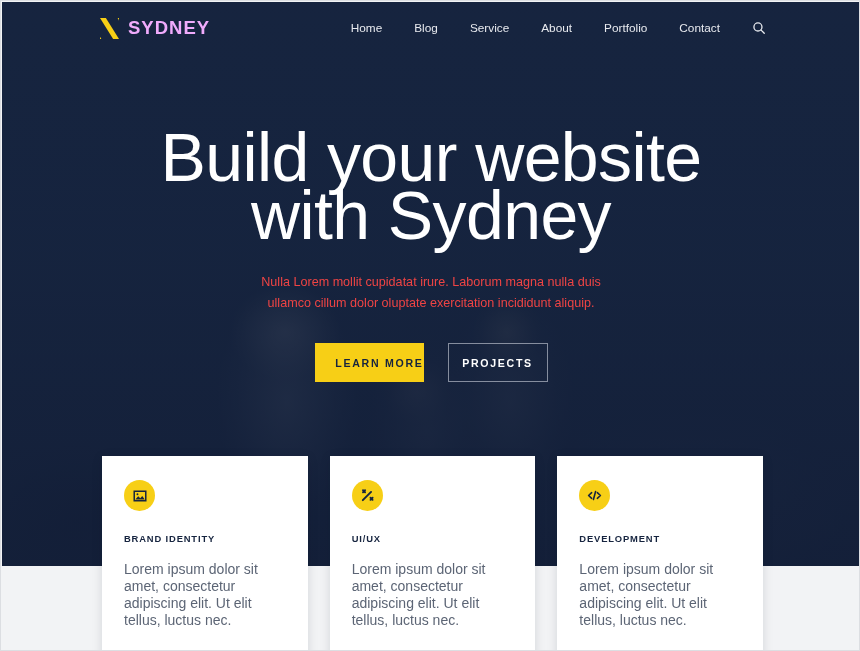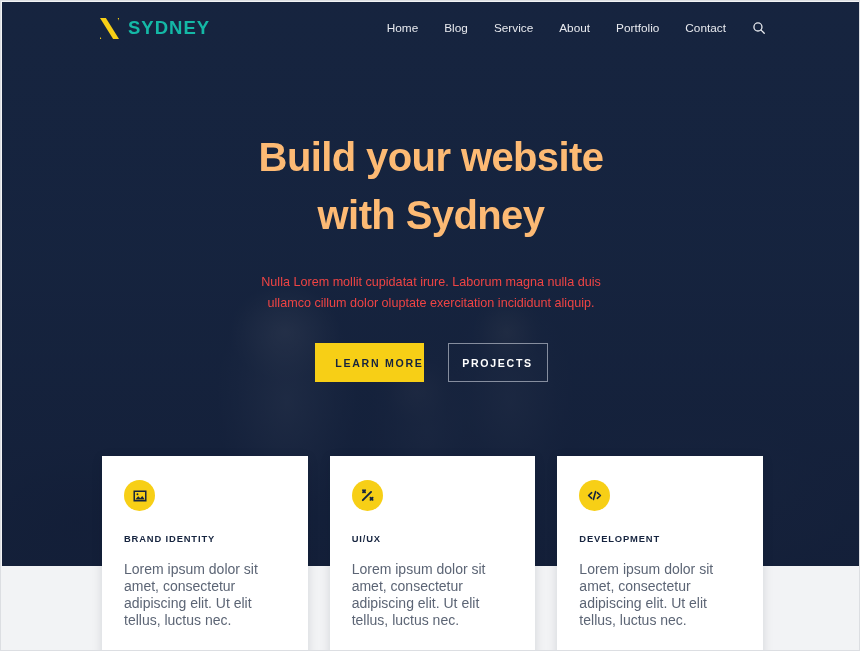--- a/index.html
+++ b/index.html
@@ -88,31 +88,31 @@
   }
   .brand-mark::after {
     content: "";
     position: absolute;
     right: -4px; bottom: -6px;
     width: 10px; height: 34px;
     background: #16243f;
     transform: rotate(-32deg);
   }
   .brand-name {
-    color: #14b8a6;
+    color: #f0abfc;
     font-size: 18.5px;
     letter-spacing: 1.0px;
     font-weight: 600;
   }
   .main-nav {
     margin-left: auto;
     margin-right: 88px;
     display: flex;
     align-items: center;
-    gap: 0;
+    gap: 6px;
   }
   .nav-link {
     color: #e8eaef;
     font-size: 11.8px;
     padding: 6px 13px;
     text-decoration: none;
     cursor: pointer;
     white-space: nowrap;
   }
   .nav-search {
@@ -127,24 +127,24 @@
   
   .hero-content {
     position: absolute;
     left: 0; top: 0;
     width: 100%;
     z-index: 5;
     text-align: center;
     padding-top: 126px;
   }
   .hero-title {
-    color: #fdba74;
-    font-size: 40px;
+    color: #ffffff;
+    font-size: 68px;
     line-height: 58px;
-    font-weight: 700;
+    font-weight: 400;
     letter-spacing: -0.6px;
   }
   .hero-subtitle {
     color: #ef4444;
     font-size: 12.6px;
     line-height: 21px;
     max-width: 378px;
     margin: 28px auto 0;
   }
   .hero-actions {

